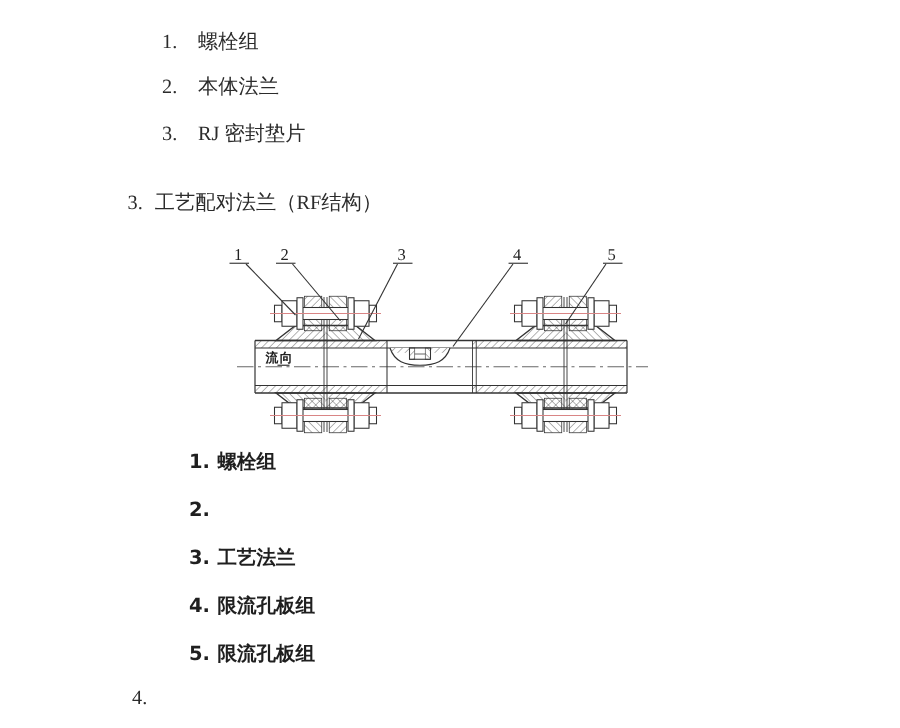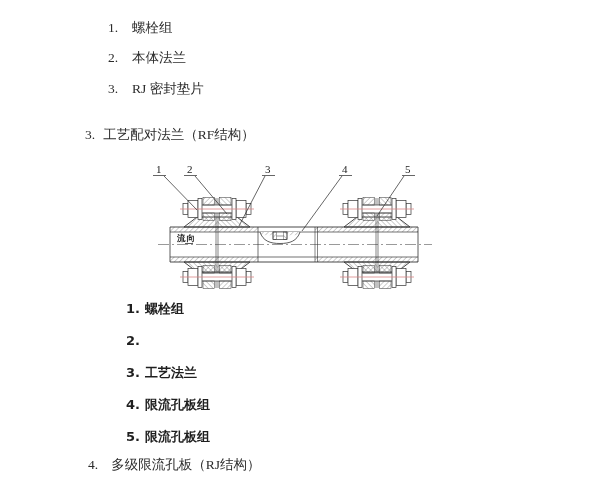--- a/index.html
+++ b/index.html
@@ -197,16 +197,15 @@
       <span class="lbl">限流孔板组</span>
     </div>
     <div class="li b5">
       <span class="num">5.</span>
       <span class="lbl">限流孔板组</span>
     </div>
   </div>
 
   <div class="heading h-rj">
     <span class="num">4.</span>
-    <span class="ttl">多级限流孔板（RJ结构）</span>
   </div>
 
 </div>
 
 </body></html>

